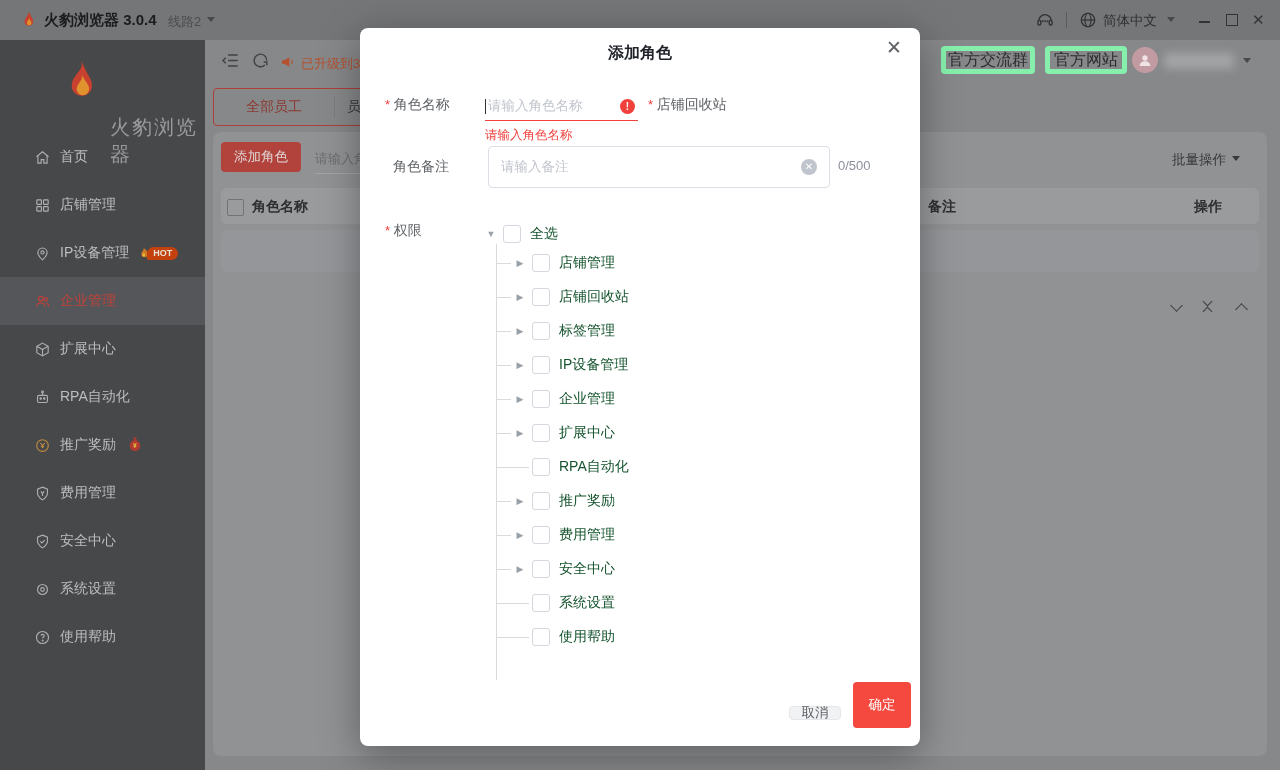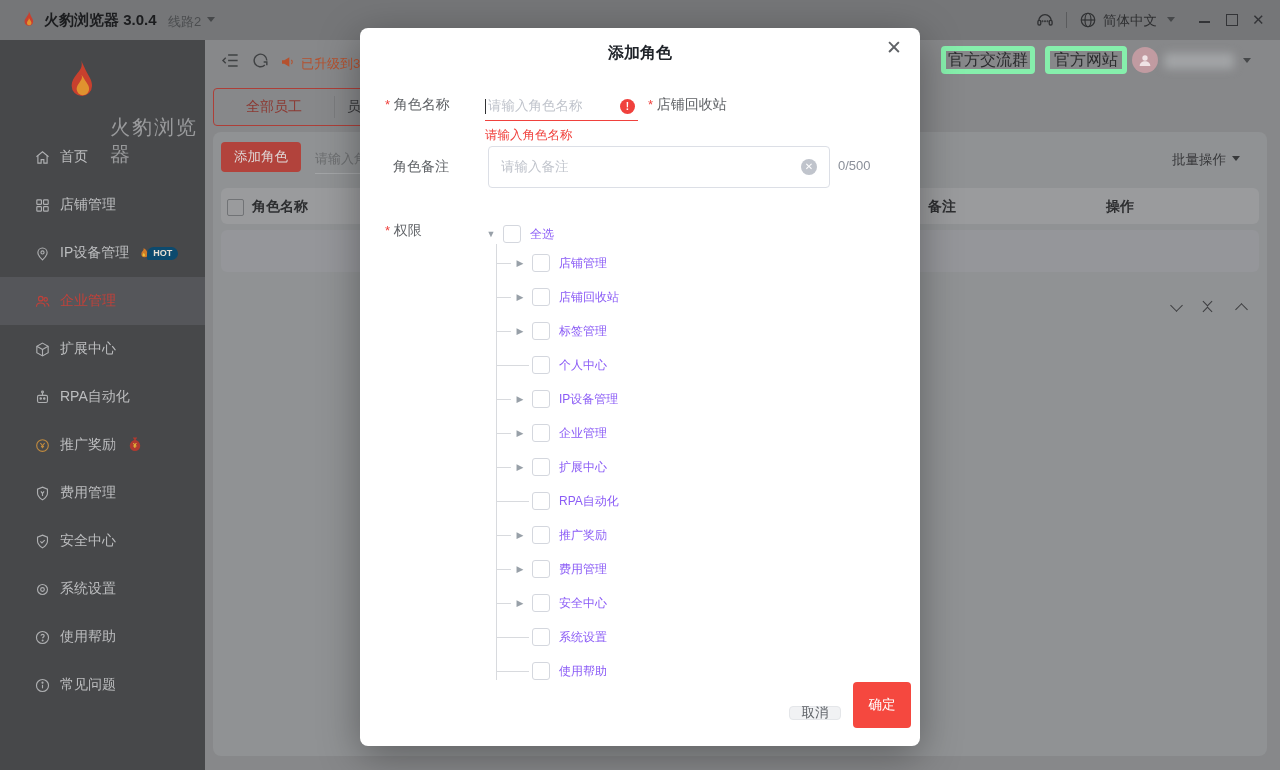--- a/index.html
+++ b/index.html
@@ -17,21 +17,21 @@
   .max-box{width:10px;height:10px;border:1.5px solid #333437;}
   .vdiv{width:1px;height:16px;background:#5a5b5d;}
   
   #sidebar{left:0;top:40px;width:205px;height:730px;background:#47484a;}
   .logo-text{left:110px;top:74px;font-size:20px;letter-spacing:2px;color:#999a9c;}
   .side-item{left:0;width:205px;height:48px;display:flex;align-items:center;padding-left:34px;box-sizing:border-box;color:#bcbdbf;font-size:14px;cursor:pointer;}
   .side-item .sicon{width:17px;height:17px;margin-right:9px;display:inline-flex;color:#aeafb1;}
   .side-item.active{background:#55565a;color:#c0413a;}
   .side-item.active .sicon{color:#c0413a;}
   .hot-badge{display:inline-flex;align-items:center;margin-left:8px;}
-  .hot-pill{background:#0c4a6e;color:#e8e0d4;font-size:9px;font-weight:bold;padding:1px 6px 2px 6px;border-radius:7px 7px 7px 2px;}
+  .hot-pill{background:#c2410c;color:#e8e0d4;font-size:9px;font-weight:bold;padding:1px 6px 2px 6px;border-radius:7px 7px 7px 2px;}
   .bag-badge{margin-left:10px;position:relative;width:18px;height:20px;}
   
   .tool-ico{color:#3f4143;}
   #announce-text{color:#b5512e;font-size:13px;}
   #tabbar{left:213px;top:88px;width:440px;height:36px;border:1px solid #ad3f38;border-radius:4px;display:flex;align-items:center;}
   .tab{font-size:14px;}
   #panel{left:213px;top:132px;width:1054px;height:624px;background:#909294;border-radius:8px;}
   .red-btn{background:#b2433c;color:#ded6d5;font-size:13.5px;border:none;border-radius:4px;}
   #bg-search{border-bottom:1px solid #a3a5a7;color:#6c6e70;font-size:13px;display:flex;align-items:center;}
   .hdr-row{background:#9a9b9d;border-radius:6px;}
@@ -64,21 +64,21 @@
   .icursor{width:1px;height:15px;background:#303133;}
   
   .tri{width:14px;font-size:9px;color:#98a0a8;text-align:center;flex:none;cursor:pointer;}
   .cb{width:16px;height:16px;border:1px solid #d4d7de;border-radius:3px;background:#fff;flex:none;cursor:pointer;}
   .tree-row{display:flex;align-items:center;height:34px;}
   .tree-row .stub{width:14px;height:1px;background:#d8dade;flex:none;margin-right:2px;}
   .tree-row .tri{margin-right:4px;}
   .tree-row .cb{margin-left:1px;}
   .tree-row:has(.tri:empty) .stub{width:32px;}
   .tree-row:has(.tri:empty) .tri{width:0;margin:0;}
-  .tree-lbl{font-size:12px;color:#8b5cf6;margin-left:9px;}
+  .tree-lbl{font-size:14px;color:#14532d;margin-left:9px;}
   #vline{width:1px;background:#d8dade;}
   .sel-row{display:flex;align-items:center;}
   .btn{border-radius:4px;font-size:13.5px;display:flex;align-items:center;justify-content:center;cursor:pointer;box-sizing:border-box;}
   .btn.cancel{background:#f1f2f4;border:1px solid #e4e6e9;color:#5f6368;}
   .btn.confirm{background:#f5483f;border:none;color:#ffffff;}
 </style>
 </head>
 <body>
 
 <div id="app">
@@ -233,30 +233,20 @@
     <div class="abs side-item" style="top:573px">
       <span class="sicon">
           <svg viewBox="0 0 24 24" fill="none" stroke="currentColor" stroke-width="1.6">
             <circle cx="12" cy="12" r="8.5"></circle>
             <path d="M9.8 9.5c.3-1.3 1.2-2 2.3-2 1.3 0 2.3.9 2.3 2.1 0 1.6-2.2 1.9-2.2 3.4"></path>
             <circle cx="12.2" cy="16.3" r="0.6" fill="currentColor"></circle>
           </svg>
         </span>
       <span>使用帮助</span>
     </div>
-    <div class="abs side-item" style="top:621px">
-      <span class="sicon">
-          <svg viewBox="0 0 24 24" fill="none" stroke="currentColor" stroke-width="1.6">
-            <circle cx="12" cy="12" r="8.5"></circle>
-            <path d="M12 11v5"></path>
-            <circle cx="12" cy="8" r="0.7" fill="currentColor"></circle>
-          </svg>
-        </span>
-      <span>常见问题</span>
-    </div>
   </div>
 
   <svg class="abs tool-ico" style="left:221px;top:51px" width="19" height="19" viewBox="0 0 24 24" fill="none" stroke="currentColor" stroke-width="1.8">
       <path d="M9 5h12M9 12h12M9 19h12M6 8.5L2.5 12 6 15.5"></path>
     </svg>
   <svg class="abs tool-ico" style="left:251px;top:51px" width="19" height="19" viewBox="0 0 24 24" fill="none" stroke="currentColor" stroke-width="1.8">
       <path d="M20 12a8 8 0 10-2.5 5.8"></path>
       <path d="M20 18v-4h-4" fill="none"></path>
     </svg>
   <svg class="abs" style="left:280px;top:54px" width="16" height="16" viewBox="0 0 24 24">
@@ -287,21 +277,21 @@
   <div class="abs" id="bg-search" style="left:315px;top:145px;width:335px;height:28px">
     <span class="abs" style="position:static">请输入角色名称</span>
   </div>
   <div class="abs" style="left:1172px;top:151px;font-size:13.5px;color:#38393b">批量操作</div>
   <div class="abs caret" style="left:1232px;top:156px;border-top-color:#38393b"></div>
 
   <div class="abs hdr-row" style="left:221px;top:188px;width:1038px;height:36px"></div>
   <div class="abs bg-cb" style="left:227px;top:199px"></div>
   <div class="abs th" style="left:252px;top:198px">角色名称</div>
   <div class="abs th" style="left:928px;top:198px">备注</div>
-  <div class="abs th" style="left:1106px;top:198px">操作</div>
+  <div class="abs th" style="left:1194px;top:198px">操作</div>
   <div class="abs empty-row" style="left:221px;top:230px;width:1038px;height:42px"></div>
 
   <div class="abs chev down" style="left:1172px;top:301px"></div>
   <div class="abs" style="left:1204px;top:298px">
     <div class="chev down" style="width:6px;height:6px"></div>
     <div class="chev up" style="width:6px;height:6px;margin-top:3px"></div>
   </div>
   <div class="abs chev up" style="left:1237px;top:305px"></div>
 
   <div id="modal" class="abs">
@@ -347,26 +337,20 @@
           <span class="tree-lbl">店铺回收站</span>
         </div>
 
         <div class="tree-row">
           <span class="stub"></span>
           <span class="tri">▶</span>
           <span class="cb"></span>
           <span class="tree-lbl">标签管理</span>
         </div>
 
-        <div class="tree-row">
-          <span class="stub"></span>
-          <span class="tri"></span>
-          <span class="cb"></span>
-          <span class="tree-lbl">个人中心</span>
-        </div>
 
         <div class="tree-row">
           <span class="stub"></span>
           <span class="tri">▶</span>
           <span class="cb"></span>
           <span class="tree-lbl">IP设备管理</span>
         </div>
 
         <div class="tree-row">
           <span class="stub"></span>

